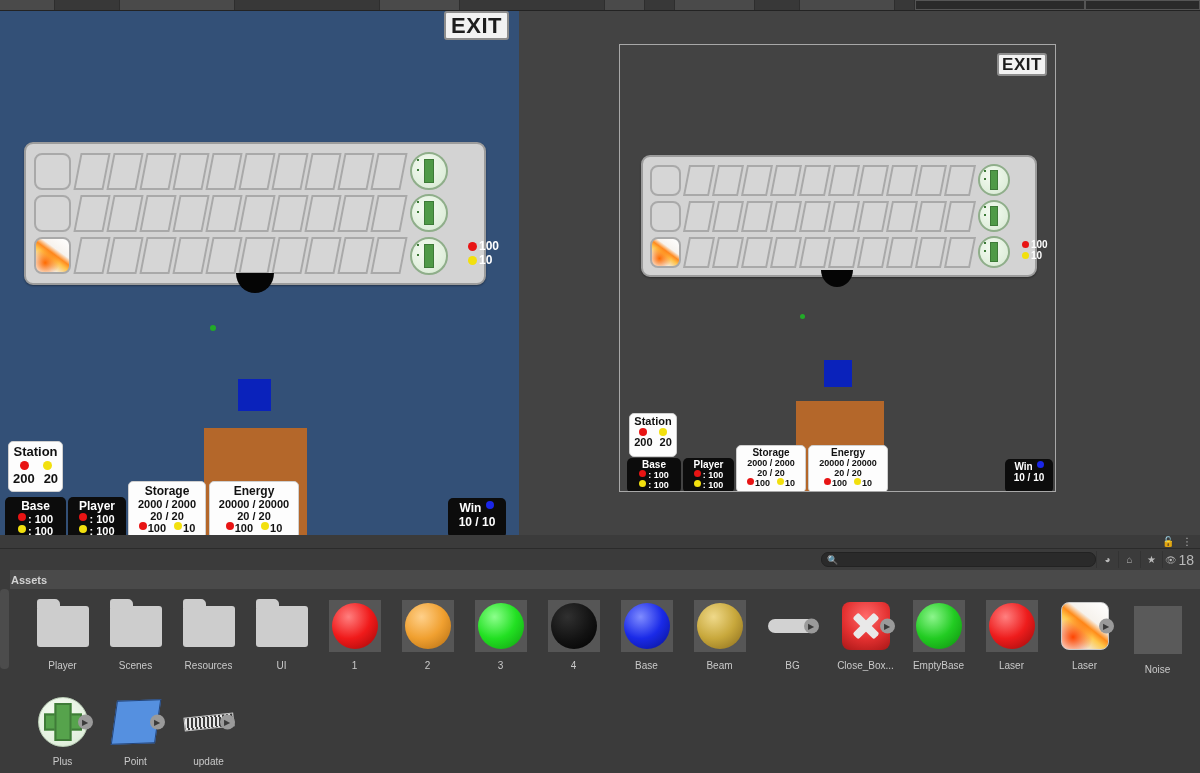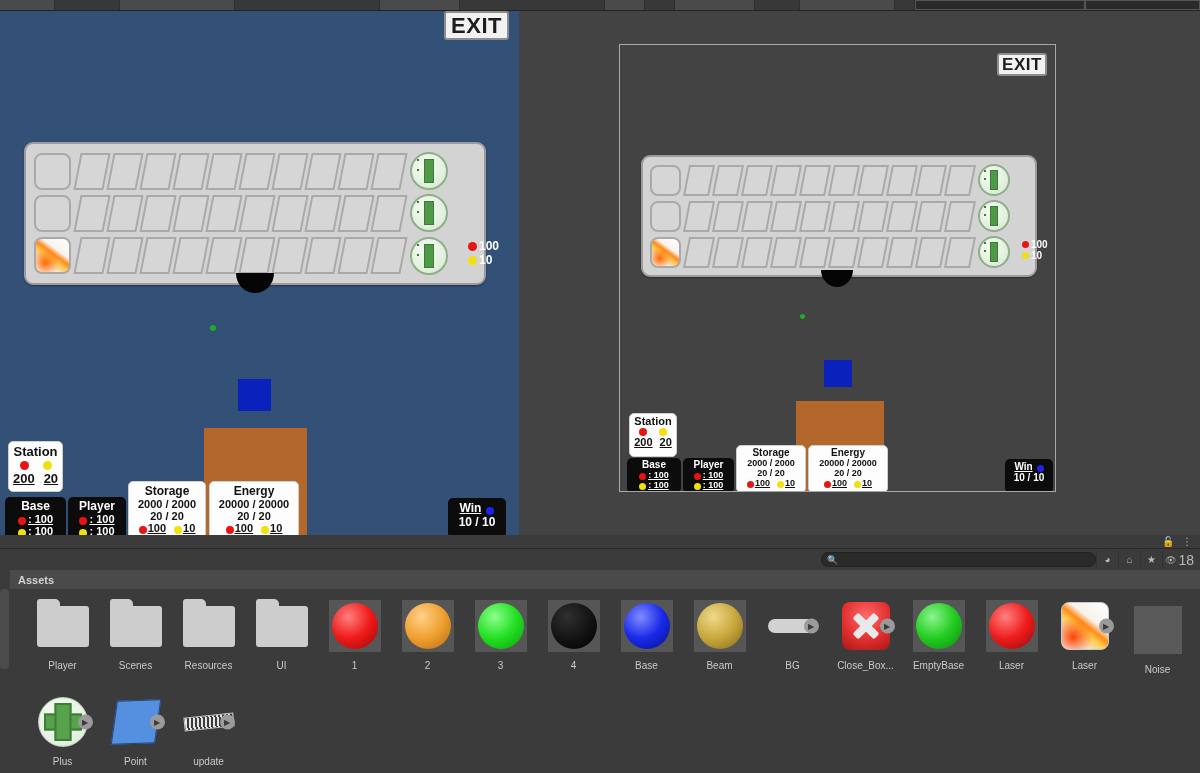--- a/index.html
+++ b/index.html
@@ -85,21 +85,21 @@
   }
   .green-dot { position: absolute; background: #22aa28; border-radius: 50%; }
   .blue-cube { position: absolute; background: #0a22bb; }
   .orange-box { position: absolute; background: #b4672a; }
 
   
   .hud { position: absolute; border-radius: 5px; text-align: center; }
   .hud.light { background: #fdfdfd; color: #111; border: 1px solid #cfcfcf; }
   .hud.dark  { background: #0c0c0c; color: #fff; }
   .hud .ttl { font-weight: bold; }
-  .hud .row { display: flex; align-items: flex-end; justify-content: center; text-decoration: underline; }
+  .hud .row { display: flex; align-items: flex-start; justify-content: center; }
 
   
   #browser {
     position: absolute; left: 0; top: 535px; width: 1200px; height: 238px;
     background: #3b3b3b;
   }
   #browser-topbar {
     position: absolute; left: 0; top: 0; width: 1200px; height: 14px;
     background: #3b3b3b; border-bottom: 1px solid #2b2b2b;
     display: flex; align-items: center; justify-content: flex-end; gap: 7px;
@@ -120,21 +120,21 @@
     color: #c4c4c4; font-size: 9px; width: 100%;
     font-family: "Liberation Sans", sans-serif;
   }
   .sr-btn {
     width: 22px; height: 17px; display: flex; align-items: center;
     justify-content: center; color: #b9b9b9; font-size: 10px;
     border-left: 1px solid #333;
   }
   #assets-header {
     position: absolute; left: 10px; top: 35px; width: 1190px; height: 19px;
-    background: #4a4a4a; display: flex; align-items: center; padding-left: 8px;
+    background: #4a4a4a; display: flex; align-items: center; padding-left: 1px;
     color: #d2d2d2; font-size: 11px; font-weight: bold;
   }
   #assets-grid {
     position: absolute; left: 10px; top: 54px; width: 1190px; height: 184px;
     background: #3b3b3b; padding: 8px 0 0 16px;
     display: flex; flex-wrap: wrap; align-content: flex-start; gap: 0;
   }
   .asset {
     width: 73px; height: 88px; display: flex; flex-direction: column;
     align-items: center; gap: 5px;

